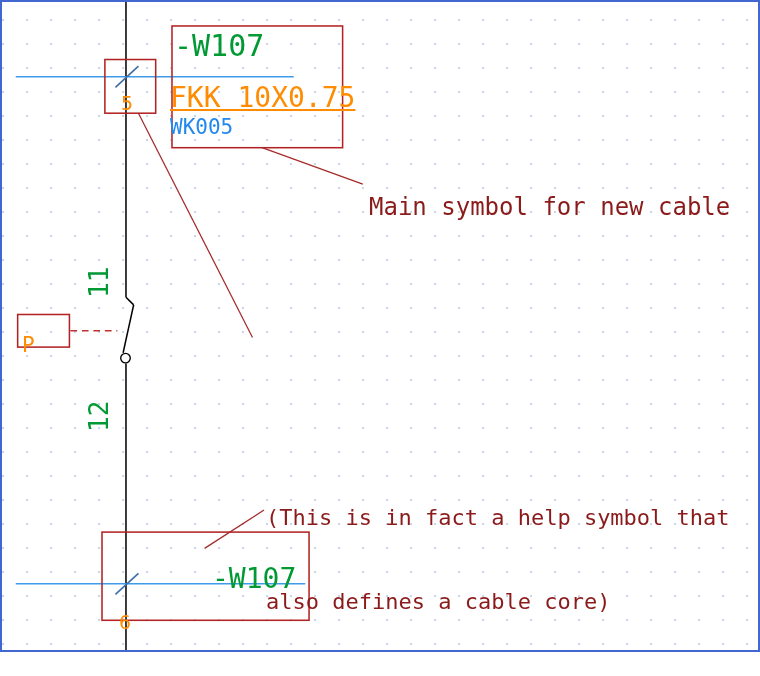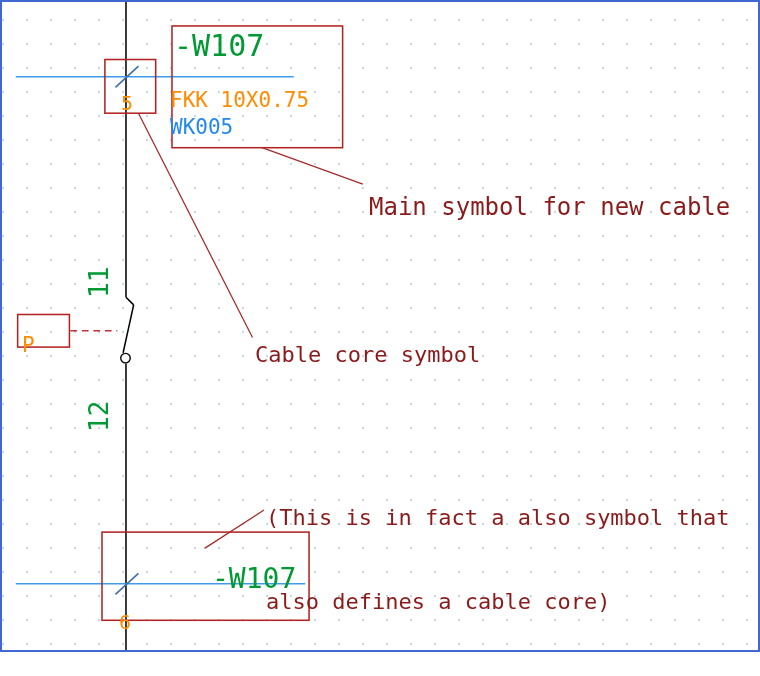--- a/index.html
+++ b/index.html
@@ -62,32 +62,31 @@
     <rect x="2" y="326" width="54" height="34" class="redbox"></rect>
 
     <line x1="57" y1="343" x2="106" y2="343" class="dashlink"></line>
 
     <line x1="257" y1="152" x2="362" y2="190" class="leader"></line>
     <line x1="128" y1="116" x2="247" y2="350" class="leader"></line>
     <line x1="259" y1="530" x2="197" y2="570" class="leader"></line>
   </svg>
 
   <div class="txt green" style="left:172px; top:27px;  font-size:30px;">-W107</div>
-  <div class="txt orange" style="left:168px; top:86px;  font-size:21px;">FKK 10X0.75</div>
+  <div class="txt orange" style="left:168px; top:80px;  font-size:28px;text-decoration:underline;">FKK 10X0.75</div>
   <div class="txt blue" style="left:168px; top:113px; font-size:21px;text-align:right;">WK005</div>
 
   <div class="txt orange" style="left:119px; top:90px; font-size:20px;">5</div>
 
   <div class="txt green vtext" style="left:112px; top:266px; font-size:26px;">11</div>
   <div class="txt green vtext" style="left:112px; top:400px; font-size:26px;">12</div>
   <div class="txt orange" style="left:20px; top:331px; font-size:21px;">P</div>
 
   <div class="txt darkred" style="left:367px; top:192px; font-size:24px;">Main symbol for new cable</div>
-  <div class="txt darkred" style="left:253px; top:340px; font-size:22px;">Cable core symbol</div>
   <div class="txt darkred" style="left:264px; top:446px; font-size:22px; line-height:28px;">
-    <div>(This is in fact a also symbol that</div>
+    <div>(This is in fact a help symbol that</div>
     <div>also defines a cable core)</div>
   </div>
 
   <div class="txt green" style="left:210px; top:561px; font-size:28px;">-W107</div>
   <div class="txt orange" style="left:117px; top:609px; font-size:20px;">6</div>
 
 </div>
 
 </body></html>

